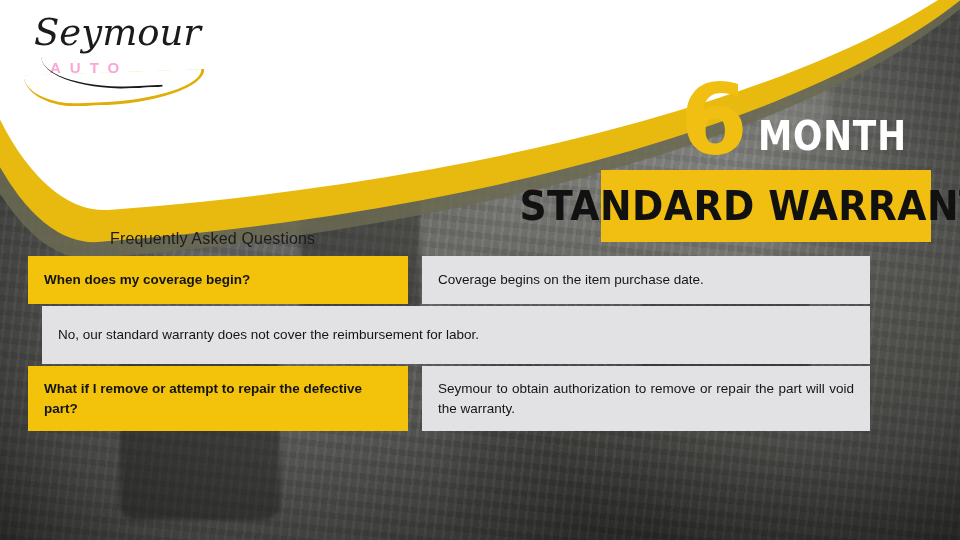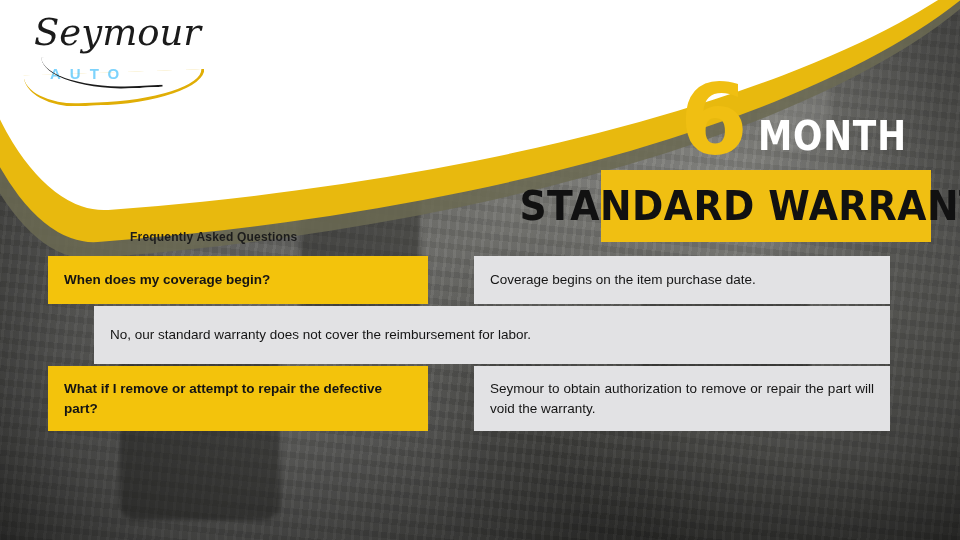--- a/index.html
+++ b/index.html
@@ -100,24 +100,24 @@
     font-size: 37px;
     color: #1b1b1b;
     letter-spacing: 0px;
     line-height: 1;
     padding-left: 18px;
   }
   .logo-sub {
     font-family: "Liberation Sans", sans-serif;
     font-size: 15px;
     letter-spacing: 9px;
-    color: #7dd3fc;
+    color: #f9a8d4;
     font-weight: bold;
     padding-left: 34px;
-    margin-top: 14px;
+    margin-top: 8px;
   }
   .logo-underline {
     position: absolute;
     left: 8px;
     top: 58px;
     width: 178px;
     height: 30px;
     border-bottom: 3px solid #e0ae06;
     border-right: 3px solid #e0ae06;
     border-bottom-right-radius: 60% 100%;
@@ -184,29 +184,28 @@
     letter-spacing: 0.5px;
     transform: scaleX(0.92);
     white-space: nowrap;
   }
 
   
   .faq-title {
     position: absolute;
     left: 110px;
     top: 230px;
-    font-size: 12px;
-    font-weight: bold;
+    font-size: 16px;
+    font-weight: normal;
     color: #1c1c1c;
     letter-spacing: 0.2px;
-    margin-left: 20px;
   }
   .faq-table {
     position: absolute;
-    left: 48px;
+    left: 28px;
     top: 256px;
     width: 842px;
     border-collapse: separate;
     border-spacing: 0;
   }
   .faq-row { display: flex; }
   .faq-row + .faq-row { margin-top: 2px; }
   .faq-q {
     width: 380px;
     background: #f3c30c;
@@ -223,21 +222,20 @@
     flex: 1;
     background: #e2e2e4;
     padding: 13px 16px 13px 16px;
     box-sizing: border-box;
     font-size: 13.5px;
     color: #151515;
     line-height: 1.45;
     text-align: justify;
     display: flex;
     align-items: center;
-    margin-left: 32px;
   }
   .faq-gap { width: 14px; background: transparent; }
   .row-h1 { min-height: 48px; }
   .row-h2 { min-height: 58px; }
 </style>
 </head>
 <body>
 
 <div id="slide">
 

